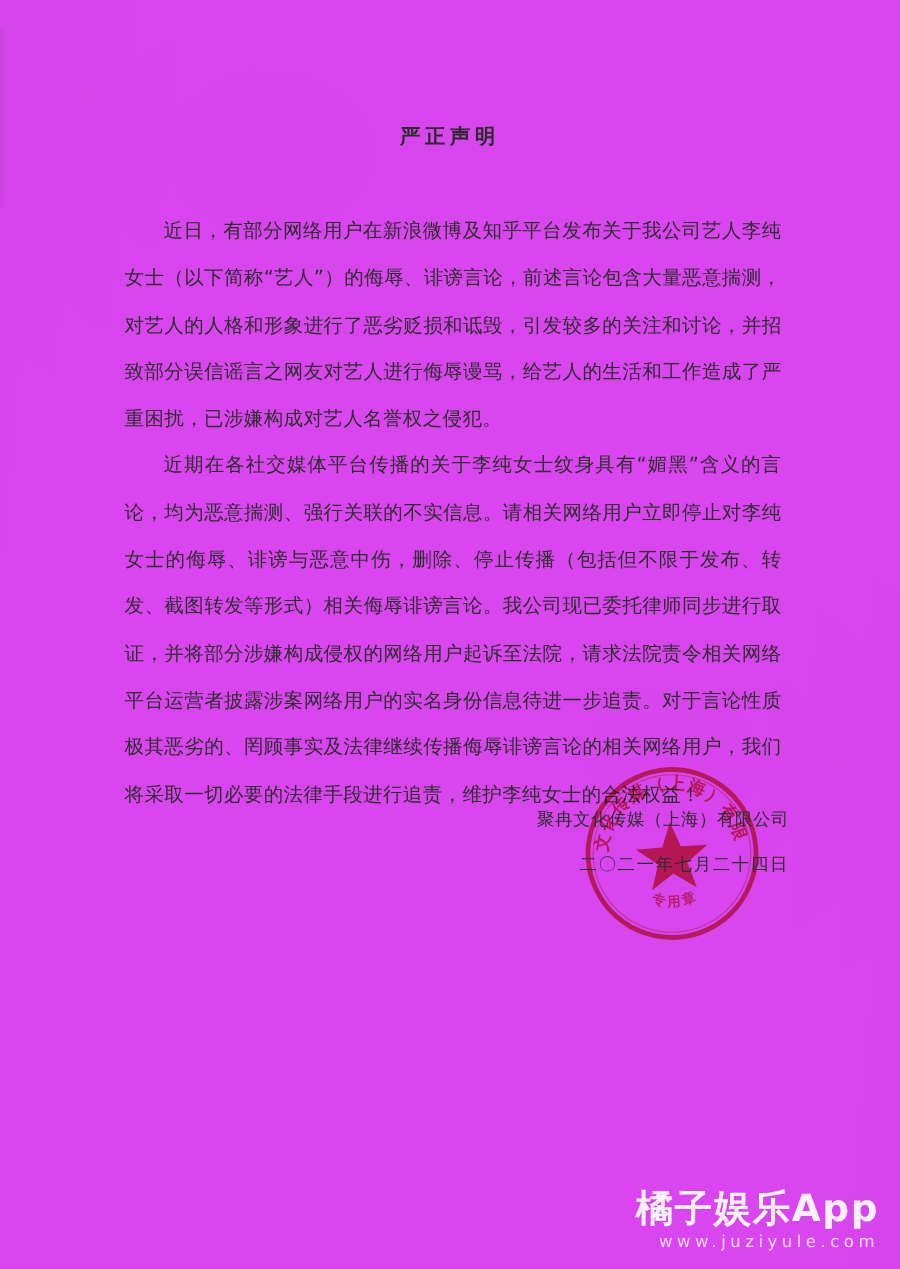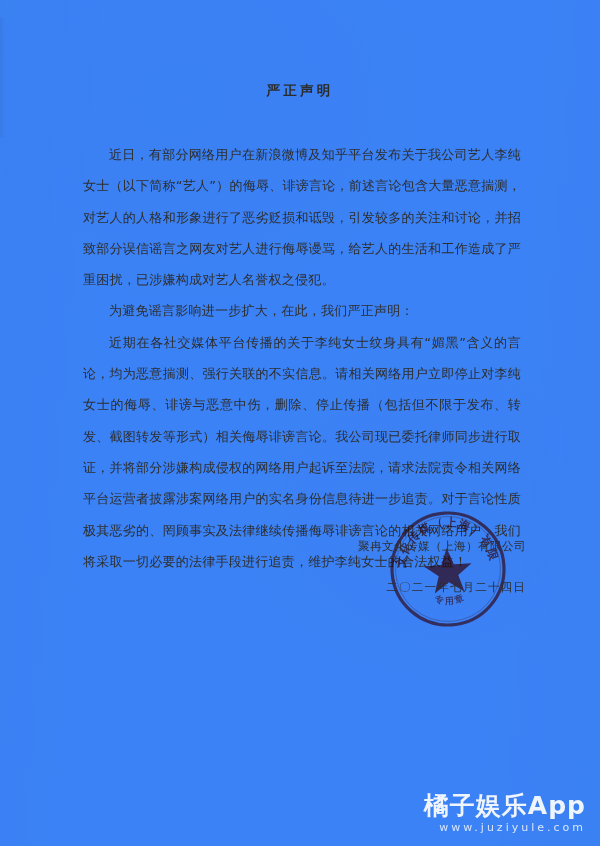--- a/index.html
+++ b/index.html
@@ -14,21 +14,21 @@
     overflow: hidden;
     position: relative;
   }
 
   
   .page {
     position: absolute;
     left: 0; top: 0;
     width: 600px;
     height: 846px;
-    background: #3b82f6;
+    background: #d946ef;
   }
   
   .page::before {
     content: "";
     position: absolute;
     left: 0; top: 0; right: 0; bottom: 0;
     background:
       radial-gradient(ellipse 70% 40% at 30% 12%, rgba(0,0,0,0.012), rgba(0,0,0,0) 70%),
       radial-gradient(ellipse 60% 35% at 75% 60%, rgba(0,0,0,0.010), rgba(0,0,0,0) 70%),
       linear-gradient(95deg, rgba(0,0,0,0.010) 0%, rgba(0,0,0,0) 22%, rgba(0,0,0,0) 78%, rgba(0,0,0,0.013) 100%);
@@ -97,21 +97,21 @@
     font-size: 11.6px;
     letter-spacing: 0.4px;
     line-height: 24px;
     white-space: nowrap;
   }
   .sign-date {
     font-size: 11.6px;
     letter-spacing: 1.1px;
     line-height: 24px;
     white-space: nowrap;
-    margin-top: 17px;
+    margin-top: 6px;
   }
 
   
   .seal {
     position: absolute;
     left: 385px;
     top: 506px;
     width: 126px;
     height: 126px;
     z-index: 2;
@@ -150,21 +150,20 @@
 
 <div class="page">
   <div class="scan-edge"></div>
 
   <div class="content">
 
     <div class="doc-title">严正声明</div>
 
     <div class="body-block">
       <p class="para last-line-left">近日，有部分网络用户在新浪微博及知乎平台发布关于我公司艺人李纯女士（以下简称“艺人”）的侮辱、诽谤言论，前述言论包含大量恶意揣测，对艺人的人格和形象进行了恶劣贬损和诋毁，引发较多的关注和讨论，并招致部分误信谣言之网友对艺人进行侮辱谩骂，给艺人的生活和工作造成了严重困扰，已涉嫌构成对艺人名誉权之侵犯。</p>
-      <p class="para last-line-left">为避免谣言影响进一步扩大，在此，我们严正声明：</p>
       <p class="para last-line-left">近期在各社交媒体平台传播的关于李纯女士纹身具有“媚黑”含义的言论，均为恶意揣测、强行关联的不实信息。请相关网络用户立即停止对李纯女士的侮辱、诽谤与恶意中伤，删除、停止传播（包括但不限于发布、转发、截图转发等形式）相关侮辱诽谤言论。我公司现已委托律师同步进行取证，并将部分涉嫌构成侵权的网络用户起诉至法院，请求法院责令相关网络平台运营者披露涉案网络用户的实名身份信息待进一步追责。对于言论性质极其恶劣的、罔顾事实及法律继续传播侮辱诽谤言论的相关网络用户，我们将采取一切必要的法律手段进行追责，维护李纯女士的合法权益！</p>
     </div>
 
     <div class="seal">
       <svg width="126" height="126" viewBox="0 0 126 126" xmlns="http://www.w3.org/2000/svg">
         <defs>
           <path id="arcPath" d="M 20,63 A 43,43 0 0 1 106,63" fill="none"></path>
           <path id="arcPathBottom" d="M 28,63 A 35,35 0 0 0 98,63" fill="none"></path>
         </defs>
 

